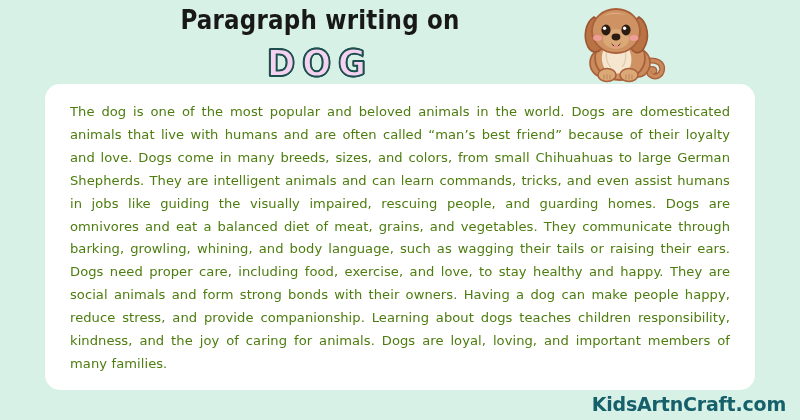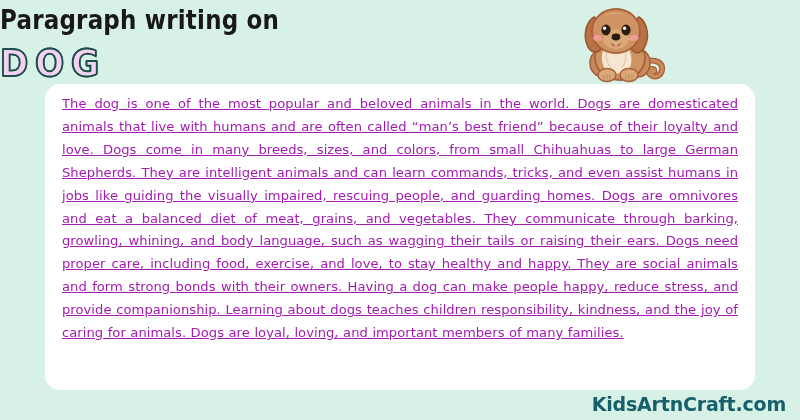--- a/index.html
+++ b/index.html
@@ -25,20 +25,21 @@
     left: 0;
     top: 0;
     width: 800px;
     height: 86px;
   }
   #title-block {
     position: absolute;
     left: 0;
     top: 8px;
     width: 640px;
+    text-align: center;
     line-height: 1;
   }
   #title-main {
     display: block;
     font-family: "DejaVu Sans", sans-serif;
     font-size: 23px;
     font-weight: 700;
     color: #181818;
     letter-spacing: 0.2px;
     transform: scaleY(1.12);
@@ -74,30 +75,29 @@
     left: 45px;
     top: 84px;
     width: 710px;
     height: 306px;
     background: #ffffff;
     border-radius: 15px;
     box-sizing: border-box;
     padding: 9px 17px 8px 17px;
   }
   #paragraph-text {
-    margin: 0;
+    margin: 8px;
     font-family: "DejaVu Sans", sans-serif;
     font-size: 13.1px;
     line-height: 22.9px;
-    color: #a21caf;
+    color: #4d7c0f;
     text-align: justify;
     text-justify: inter-word;
     letter-spacing: 0.05px;
     word-spacing: 0.3px;
-    text-decoration: underline;
   }
   
   #watermark {
     position: absolute;
     right: 14px;
     bottom: 5px;
     font-family: "DejaVu Sans", sans-serif;
     font-size: 19px;
     font-weight: 700;
     color: #16606b;

